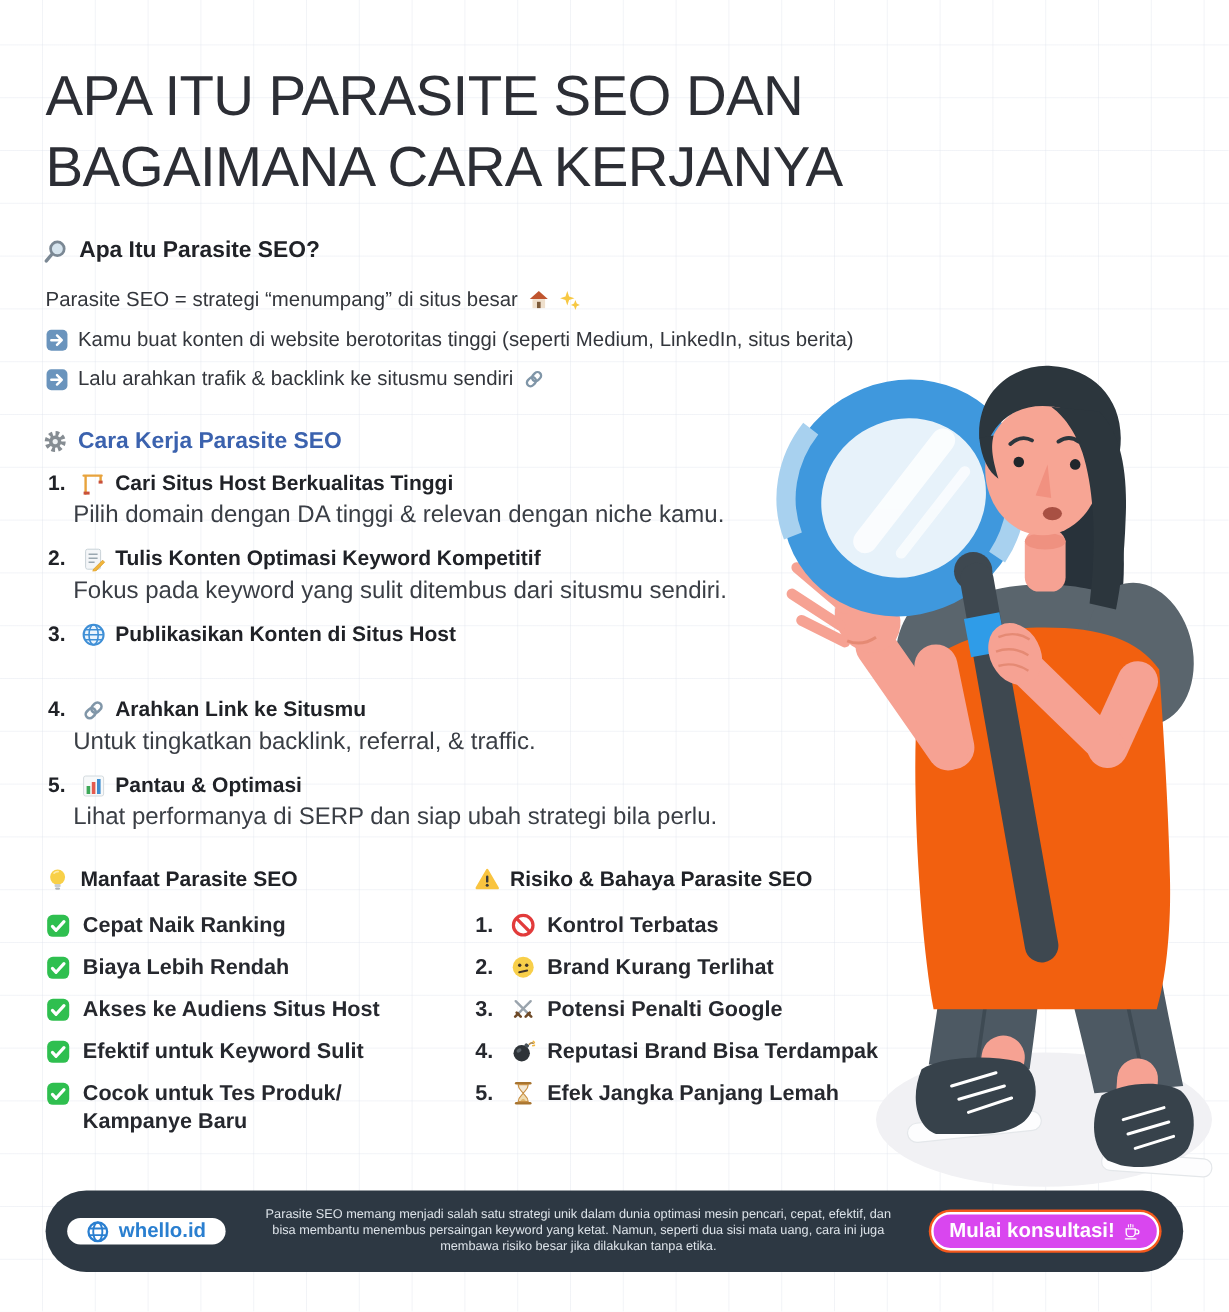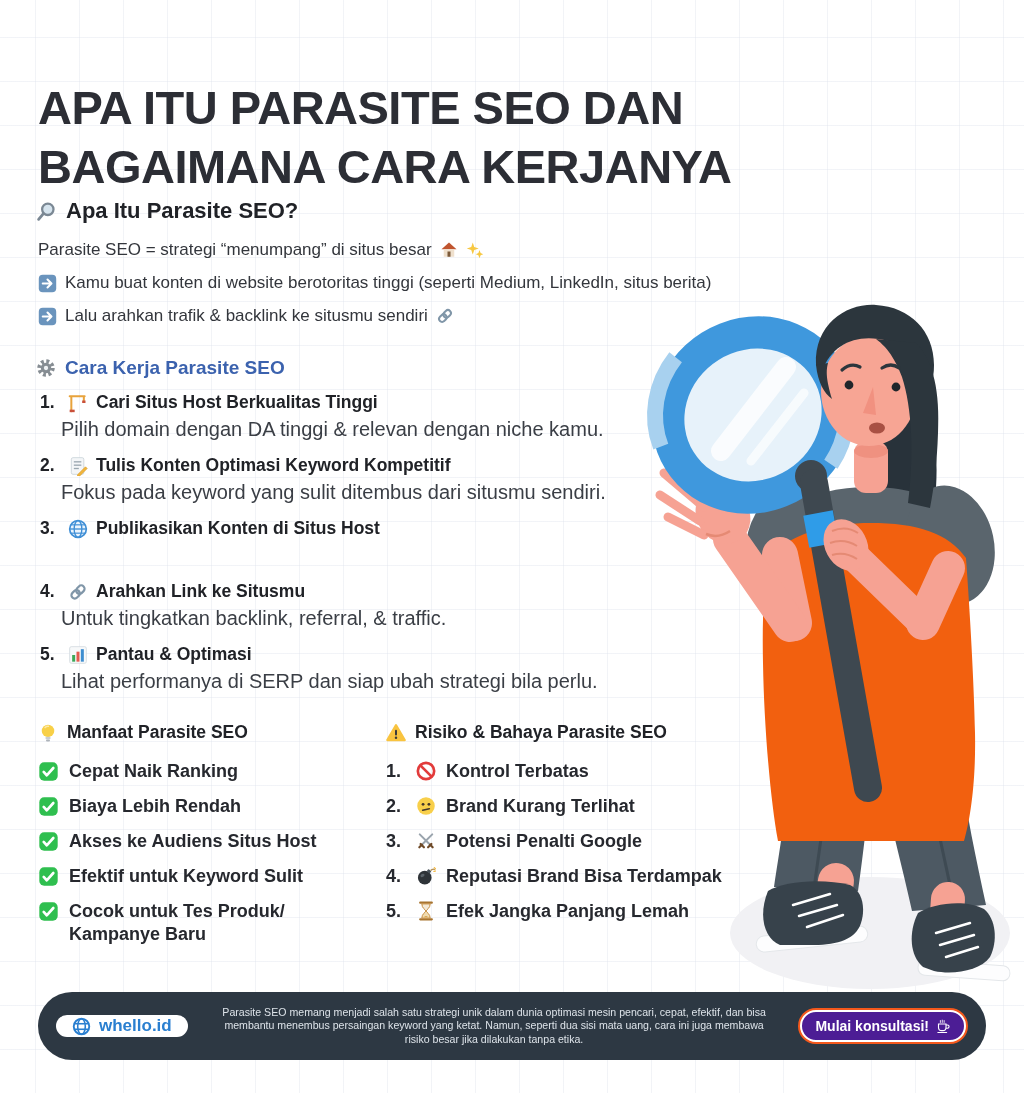--- a/index.html
+++ b/index.html
@@ -11,58 +11,58 @@
       linear-gradient(90deg, rgba(226,230,238,.45) 1px, transparent 1px);
     background-size:44px 44px;background-position:-9px -7px;
   }
   .ic{display:inline-flex;flex:0 0 auto;}
   .ic svg{width:100%;height:100%;display:block;}
   .ic21{width:21px;height:21px;} .ic20{width:20px;height:20px;}
   .ic19{width:19px;height:19px;} .ic18{width:18px;height:18px;}
   .ic15{width:15px;height:15px;}
 
   .title{position:absolute;left:38px;top:50px;font-size:47px;line-height:59px;
-    font-weight:700;color:#2c2e35;letter-spacing:-0.5px;z-index:3;margin-top:28px;}
+    font-weight:400;color:#2c2e35;letter-spacing:-0.5px;z-index:3;}
 
   .sec-head{position:absolute;display:flex;align-items:center;gap:9px;
     font-weight:700;z-index:3;}
-  #intro-h{left:36px;top:198px;font-size:22px;color:#202227;}
+  #intro-h{left:36px;top:198px;font-size:19px;color:#202227;}
   #steps-h{left:36px;top:357px;font-size:19px;color:#3b62ae;}
 
   .line-row{position:absolute;left:38px;display:flex;align-items:center;gap:8px;
     font-size:17px;color:#33363c;z-index:3;white-space:nowrap;}
 
   .steps-wrap{position:absolute;left:40px;top:392px;z-index:3;}
   .step{position:absolute;left:0;width:660px;}
   .step-head{display:flex;align-items:center;gap:8px;font-size:17.5px;
     font-weight:700;color:#202227;white-space:nowrap;}
   .step-num{width:20px;}
   .step-desc{margin-left:21px;margin-top:5px;font-size:20px;color:#3a3e45;white-space:nowrap;}
 
   .col{position:absolute;top:722px;z-index:3;}
   #benefits{left:38px;width:335px;}
-  #risks{left:386px;width:380px;}
+  #risks{left:396px;width:380px;}
   .col-head{display:flex;align-items:center;gap:9px;font-size:17.5px;
     font-weight:700;color:#202227;margin-bottom:17px;white-space:nowrap;}
   .item-row{display:flex;align-items:flex-start;gap:10px;font-size:18px;
     font-weight:700;color:#26282e;margin-bottom:12px;line-height:23px;white-space:nowrap;}
   .item-row .ic{margin-top:1px;}
   .r-num{width:20px;flex:0 0 auto;}
   .two-line span{display:block;}
 
   .footer{position:absolute;left:38px;top:992px;width:948px;height:68px;
     background:#2d3843;border-radius:34px;display:flex;align-items:center;z-index:4;}
   .brand-pill{margin-left:18px;height:22px;background:#fff;border-radius:20px;
     padding:0 16px;display:flex;align-items:center;gap:8px;color:#2a7fd0;
     font-weight:700;font-size:17px;cursor:pointer;}
   .footer-note{flex:1;text-align:center;font-size:10.6px;line-height:13.6px;
     color:#dde3e9;padding:0 24px;}
-  .cta{margin-right:20px;height:32px;background:#4c1d95;border:2px solid #fff;
+  .cta{margin-right:20px;height:32px;background:#d946ef;border:2px solid #fff;
     box-shadow:0 0 0 2px #f4581c;border-radius:17px;padding:0 13px;display:flex;
-    align-items:center;gap:7px;color:#fff;font-weight:700;font-size:14px;
+    align-items:center;gap:7px;color:#fff;font-weight:700;font-size:17px;
     font-family:inherit;cursor:pointer;}
 
   .illustration{position:absolute;left:618px;top:293px;width:406px;height:702px;z-index:1;}
 </style>
 </head>
 <body>
 
 <div class="canvas">
 
   <svg class="illustration" viewBox="0 0 406 702">

